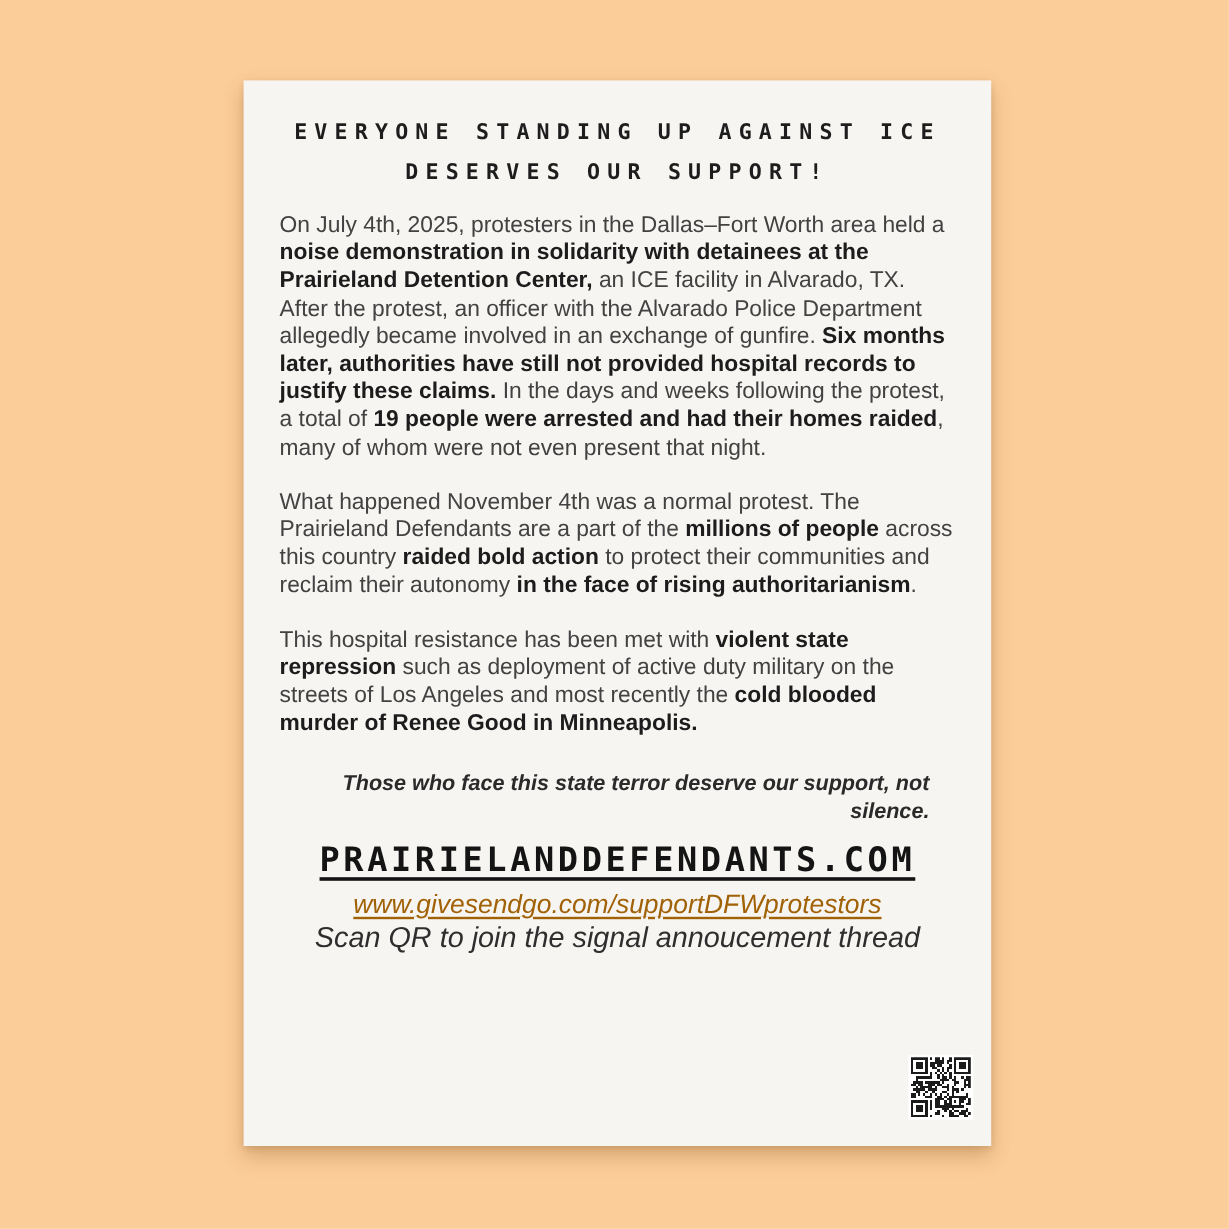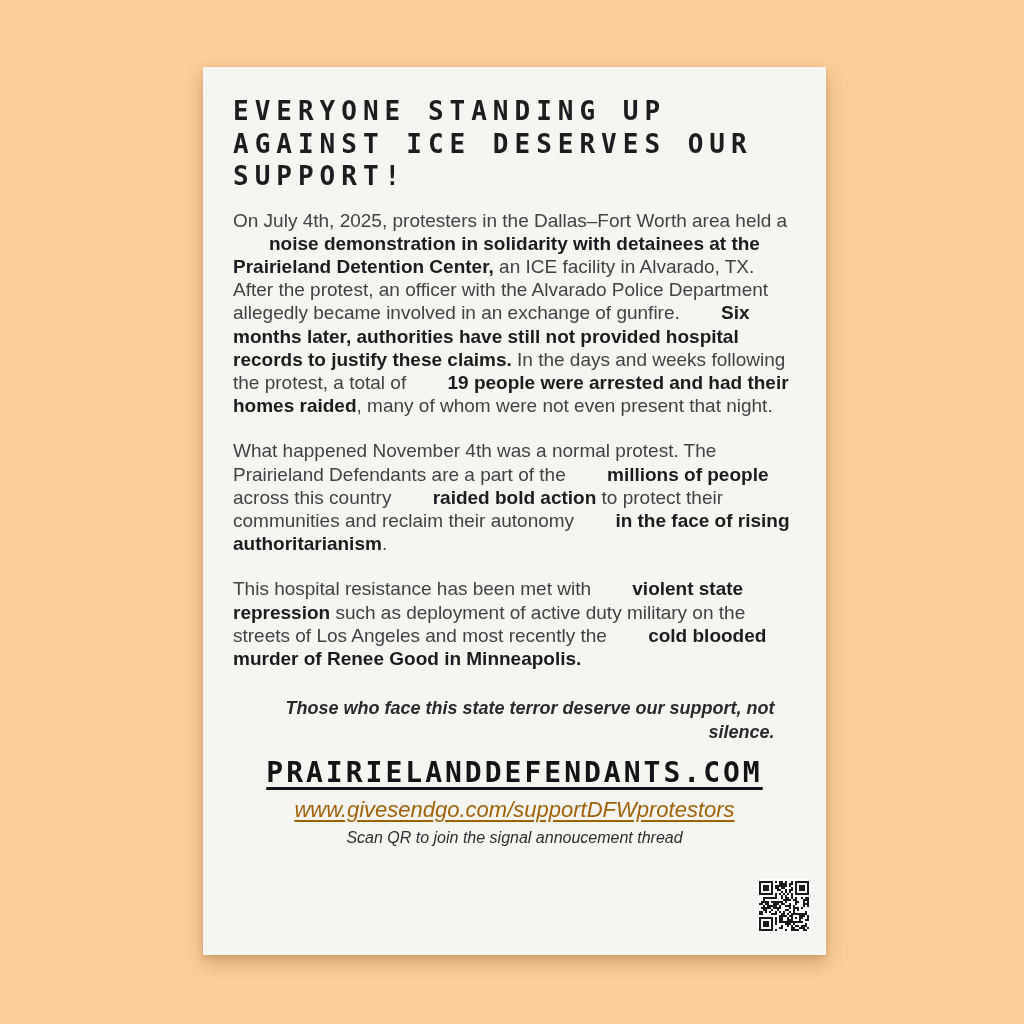--- a/index.html
+++ b/index.html
@@ -12,33 +12,34 @@
   .paper{
     position:absolute;left:203px;top:67px;width:623px;height:888px;
     background:#f7f5f2;
     box-sizing:border-box;
     padding:24px 30px 20px 30px;
     box-shadow:0 8px 16px rgba(125,75,25,.30), 0 2px 5px rgba(125,75,25,.18);
   }
   .flyer-title{
     font-family:"DejaVu Sans Mono",monospace;
     font-weight:bold;
-    font-size:26px;
+    font-size:18px;
     line-height:32.5px;
     letter-spacing:6px;
+    text-align:center;
     color:#1d1d1d;
     margin:4px 0 16px 0;
   }
   .bodycopy p{
     font-size:19px;
     line-height:23.2px;
     color:#424242;
     margin:0 0 22px 0;
   }
-  .bodycopy .b{font-weight:bold;color:#1c1c1c;margin-left:36px;}
+  .bodycopy .b{font-weight:bold;color:#1c1c1c;}
   .tagline{
     font-size:18px;
     line-height:24px;
     font-weight:bold;
     font-style:italic;
     text-align:right;
     color:#2a2a2a;
     max-width:520px;
     margin:26px auto 12px auto;
   }
@@ -58,21 +59,21 @@
     font-size:22px;
     line-height:26px;
     font-style:italic;
     text-align:center;
     color:#a16207;
     text-decoration:underline;
     text-underline-offset:3px;
     margin:0 0 3px 0;
   }
   .scan{
-    font-size:16px;
+    font-size:24px;
     line-height:24px;
     font-style:italic;
     text-align:center;
     color:#2e2e2e;
   }
   .qr{
     position:absolute;right:15px;bottom:22px;
     width:54px;height:54px;
     background:#ffffff;
     padding:2px;box-sizing:border-box;

